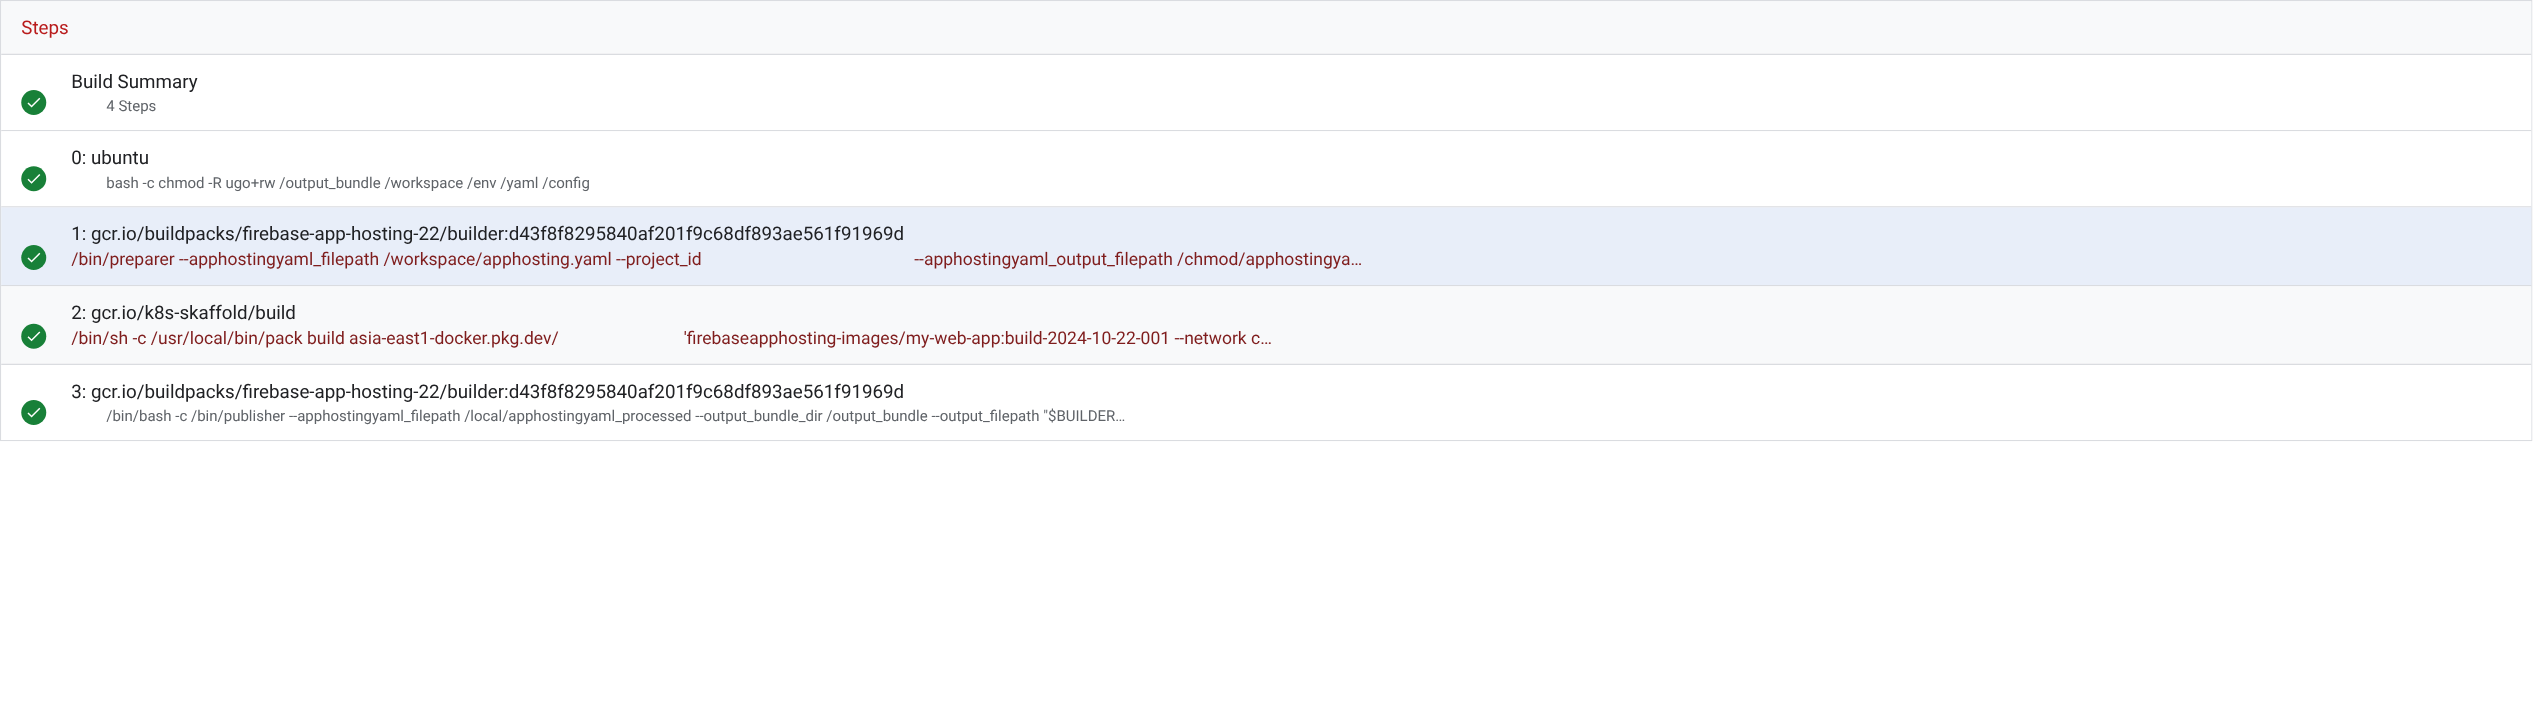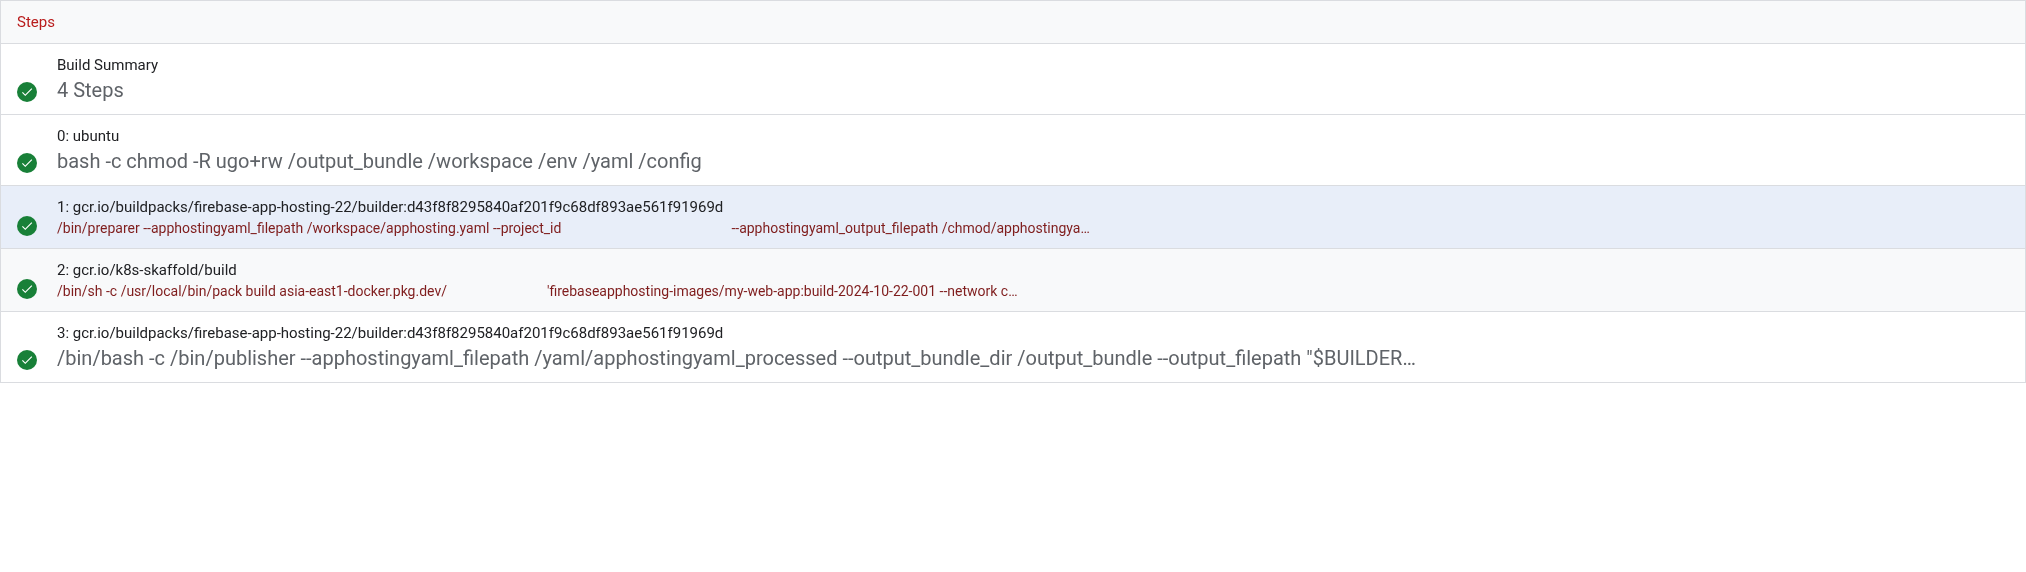--- a/index.html
+++ b/index.html
@@ -81,25 +81,26 @@
     .step-title {
       font-size: 15px;
       color: #202124;
       margin-bottom: 4px;
       white-space: nowrap;
       overflow: hidden;
       text-overflow: ellipsis;
     }
     
     .step-subtitle {
-      font-size: 20px;
+      font-size: 12px;
       color: #5f6368;
       white-space: nowrap;
       overflow: hidden;
       text-overflow: ellipsis;
+      margin-left: 28px;
     }
     
     .step-subtitle-parts {
       display: flex;
       font-size: 14px;
       color: #7f1d1d;
       white-space: nowrap;
       overflow: hidden;
     }
     
@@ -197,16 +198,16 @@
   <div class="step">
     <div class="status-icon">
       <div class="check-circle">
         <svg viewBox="0 0 24 24">
             <path d="M9 16.17L4.83 12l-1.42 1.41L9 19 21 7l-1.41-1.41z"></path>
           </svg>
       </div>
     </div>
     <div class="step-content">
       <div class="step-title">3: gcr.io/buildpacks/firebase-app-hosting-22/builder:d43f8f8295840af201f9c68df893ae561f91969d</div>
-      <div class="step-subtitle">/bin/bash -c /bin/publisher --apphostingyaml_filepath /yaml/apphostingyaml_processed --output_bundle_dir /output_bundle --output_filepath "$BUILDER…</div>
+      <div class="step-subtitle">/bin/bash -c /bin/publisher --apphostingyaml_filepath /local/apphostingyaml_processed --output_bundle_dir /output_bundle --output_filepath "$BUILDER…</div>
     </div>
   </div>
 </div>
 
 </body></html>

